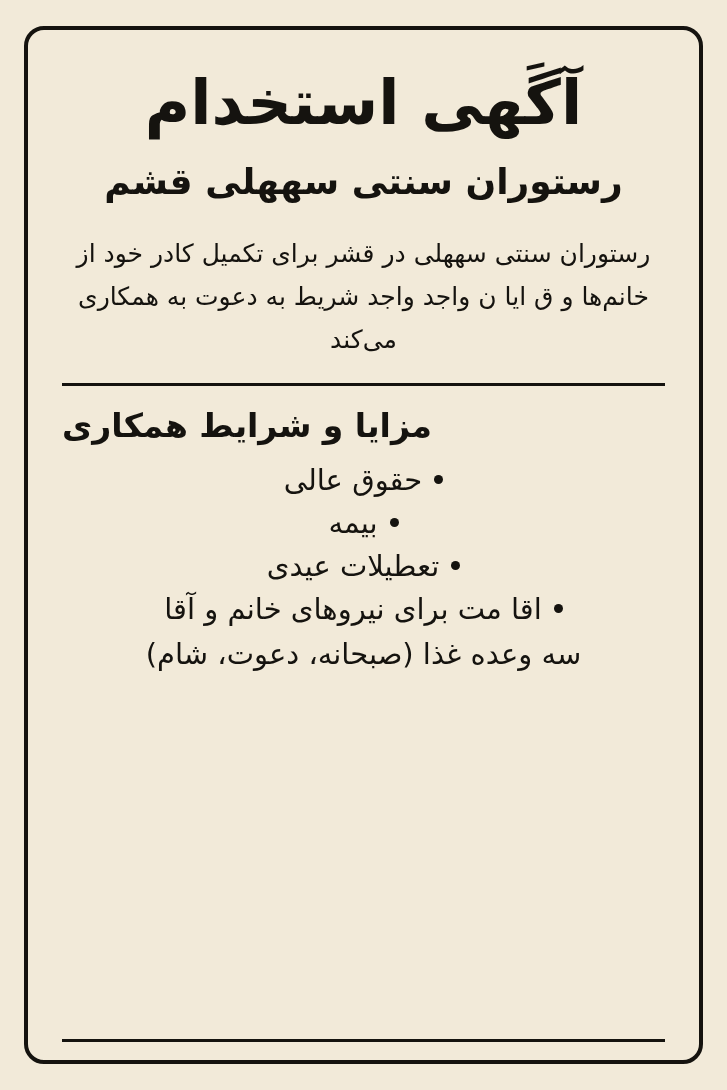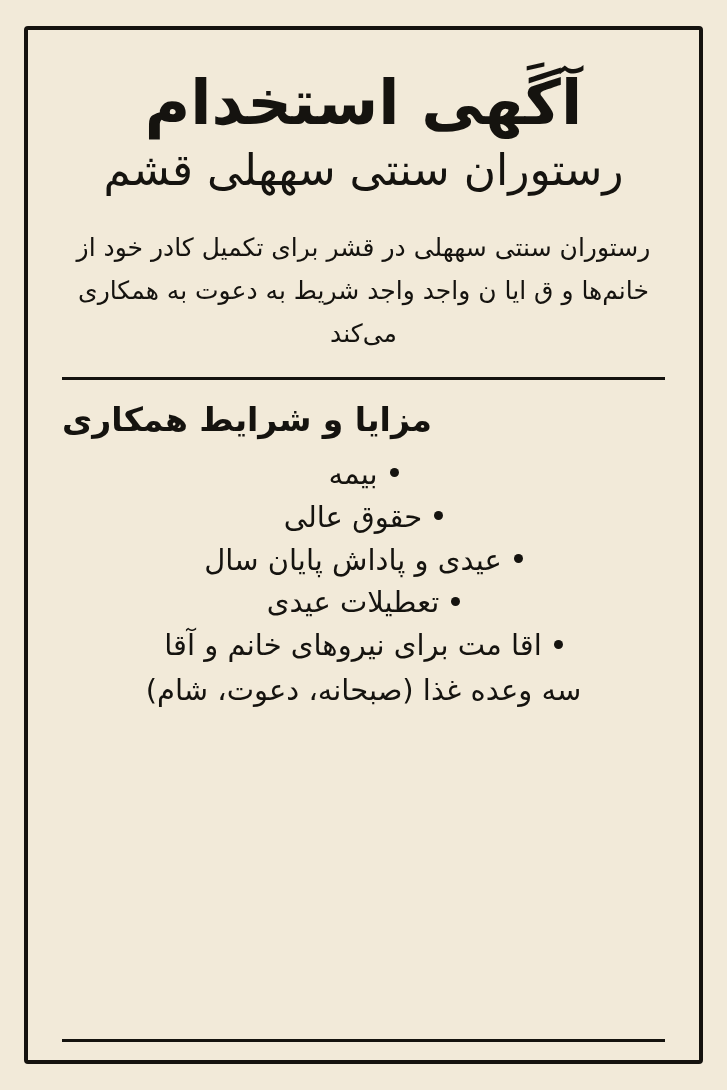--- a/index.html
+++ b/index.html
@@ -21,42 +21,42 @@
     background: #f2ead9;
     box-sizing: border-box;
     padding: 26px 24px;
   }
   .frame {
     position: relative;
     width: 100%;
     height: 100%;
     box-sizing: border-box;
     border: 4px solid #15130f;
-    border-radius: 4px;
+    border-radius: 20px;
     padding: 22px 34px 18px 34px;
     display: flex;
     flex-direction: column;
     align-items: stretch;
   }
   .title-block {
     text-align: center;
     margin-top: 18px;
   }
   .headline {
     font-size: 62px;
     font-weight: bold;
     line-height: 1.05;
     letter-spacing: -1px;
     direction: rtl;
   }
   .subheadline {
-    font-size: 44px;
-    font-weight: normal;
+    font-size: 36px;
+    font-weight: bold;
     line-height: 1.15;
-    margin-top: 10px;
+    margin-top: 26px;
     direction: rtl;
   }
   .intro {
     margin-top: 30px;
     font-size: 25px;
     line-height: 1.72;
     text-align: center;
     direction: rtl;
     padding: 0 6px;
   }
@@ -127,23 +127,22 @@
       <div class="subheadline">رستوران سنتی سههلی قشم</div>
     </div>
 
     <div class="intro">رستوران سنتی سههلی در قشر برای تکمیل کادر خود از خانم‌ها و ق ایا ن واجد واجد شریط به دعوت به همکاری می‌کند</div>
 
     <hr class="rule">
 
     <div class="section-title">مزایا و شرایط همکاری</div>
 
     <ul class="benefits">
+      <li><span class="bullet"></span><span>حقوق عالی</span></li>
       <li><span class="bullet"></span><span>بیمه</span></li>
-      <li><span class="bullet"></span><span>حقوق عالی</span></li>
-      <li><span class="bullet"></span><span>عیدی و پاداش پایان سال</span></li>
       <li><span class="bullet"></span><span>تعطیلات عیدی</span></li>
       <li><span class="bullet"></span><span>اقا مت برای نیروهای خانم و آقا</span></li>
       <li class="no-bullet">سه وعده غذا (صبحانه، دعوت، شام)</li>
     </ul>
 
     <div class="spacer"></div>
 
     <hr class="footer-rule">
 
 

